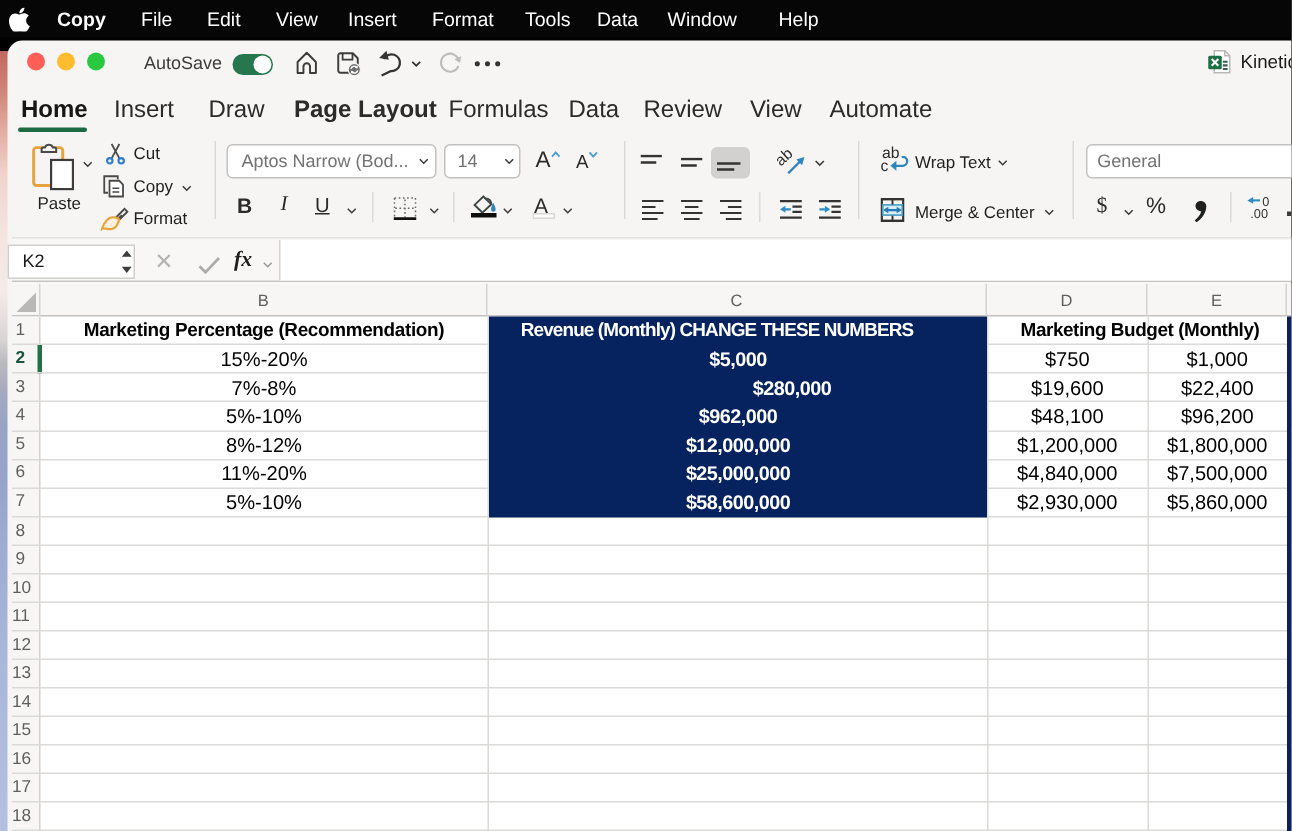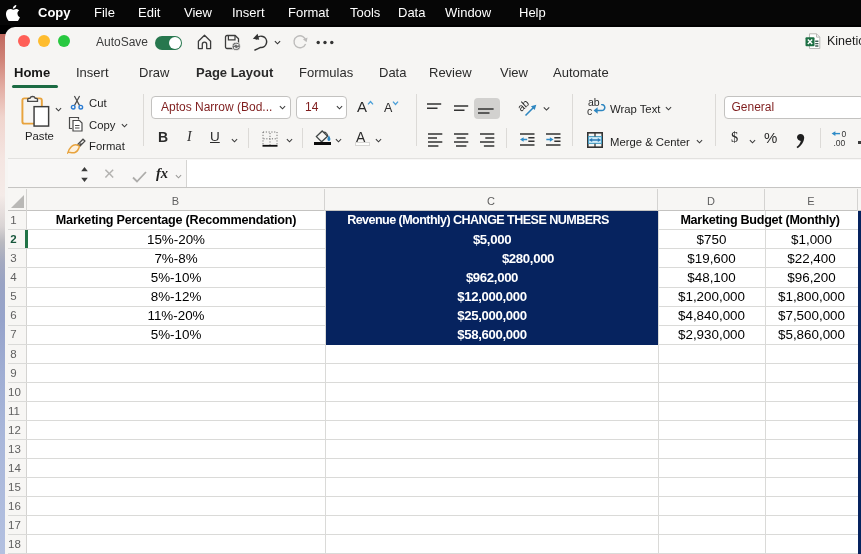--- a/index.html
+++ b/index.html
@@ -28,31 +28,31 @@
 #tl-g { left:50px; background:#28c840; }
 
 #autosave { position:absolute; left:88px; top:8px; font-size:12px; color:#3c3c3c; }
 #toggle { position:absolute; left:147px; top:9px; width:27px; height:14px; border-radius:7px; background:#27774e; }
 #toggle .knob { position:absolute; right:1px; top:1px; width:12px; height:12px; border-radius:50%; background:#fff; }
 
 .tbicon { position:absolute; top:6.5px; }
 #kinetic { position:absolute; left:819px; top:7.5px; font-size:12.5px; color:#1c1c1c; }
 
 
-#tabs { position:absolute; top:33.5px; left:0; width:853px; height:28px; font-size:13px; color:#2b2b2b; }
+#tabs { position:absolute; top:33.5px; left:0; width:853px; height:28px; font-size:16px; color:#2b2b2b; }
 #tabs span { position:absolute; top:4.5px; }
 #tab-home { font-weight:700; color:#161616; }
 #tab-underline { position:absolute; left:4px; top:24.5px; width:46px; height:3px; background:#1b6b43; border-radius:2px; }
 
 
 #ribbon { position:absolute; top:61.5px; left:0; width:853px; height:69px; font-size:11.3px; color:#1f1f1f; }
 .vsep { position:absolute; width:1px; background:#dcdad7; }
 .rlabel { position:absolute; }
 .chev { position:absolute; width:7px; height:7px; }
-.inputbox { position:absolute; height:23px; background:#fff; border:1px solid #c3c2c0; border-radius:4px; font-size:12px; color:#7f1d1d; line-height:21px; }
+.inputbox { position:absolute; height:23px; background:#fff; border:1px solid #c3c2c0; border-radius:4px; font-size:12px; color:#737373; line-height:21px; }
 
 
 #fbar { position:absolute; top:131.5px; left:0; width:853px; height:30px; background:#f8f7f6; border-top:1px solid #e2e1df; border-bottom:1px solid #c6c5c3; }
 #namebox { position:absolute; left:-3px; top:4px; width:85px; height:23px; background:#fff; border:1px solid #cfcecc; font-size:12px; color:#1a1a1a; line-height:21px; padding-left:9px; }
 #finput { position:absolute; left:178px; top:1px; width:675px; height:27px; background:#fff; border-left:1px solid #d5d4d2; }
 
 
 #sheet { position:absolute; top:162.5px; left:0; width:853px; height:365px; background:#fff; overflow:hidden; }
 
 #colheads { position:absolute; top:0; left:0; width:853px; height:22px; background:#f7f6f4; border-bottom:1px solid #c4c3c1; }
@@ -322,20 +322,21 @@
       <svg class="abs" style="left:822px;top:42px" width="28" height="16" viewBox="0 0 28 16">
         <path stroke="#2e8bc7" stroke-width="1.4" d="M4 3.6h6" fill="none"></path>
         <path fill="#2e8bc7" d="M1.6 3.6 5.4 1.3v4.6z"></path>
         <text x="11.5" y="7.3" font-size="8.5" fill="#333" font-family="Liberation Sans">0</text>
         <text x="3.5" y="15.5" font-size="8.5" fill="#333" font-family="Liberation Sans">.00</text>
       </svg>
       <div class="abs" style="left:850px;top:53px;width:3px;height:2.5px;background:#3c3c3c"></div>
     </div>
 
     <div id="fbar">
+      <div id="namebox">K2</div>
       <svg class="abs" style="left:73px;top:8px" width="7" height="15" viewBox="0 0 7 15">
         <path fill="#3c3c3c" d="M3.5 0 6.8 4.2H.2z M3.5 15 6.8 10.8H.2z"></path>
       </svg>
       <div class="abs" style="left:95px;top:6px;font-size:15px;color:#b4b3b1">✕</div>
       <svg class="abs" style="left:124px;top:12px" width="15" height="12" viewBox="0 0 15 12">
         <path fill="none" stroke="#adacaa" stroke-width="1.8" d="M1 6.5 5 10.5 14 1"></path>
       </svg>
       <div class="abs" style="left:148px;top:6px;font-size:14.5px;color:#1f1f1f;font-style:italic;font-family:'Liberation Serif',serif;font-weight:700">fx</div>
       <svg class="chev" style="left:167px;top:14px" width="8" height="8" viewBox="0 0 8 8">
             <path fill="none" stroke="#9b9a98" stroke-width="1.2" d="M1 2.5 4 5.5 7 2.5"></path>

